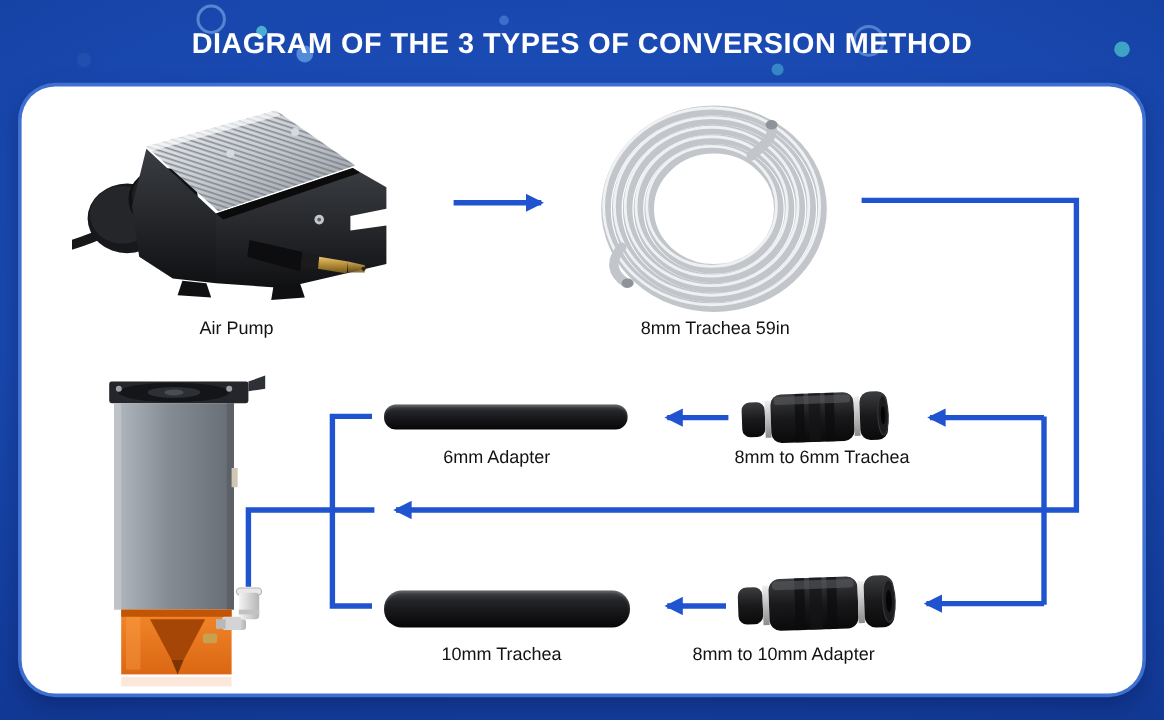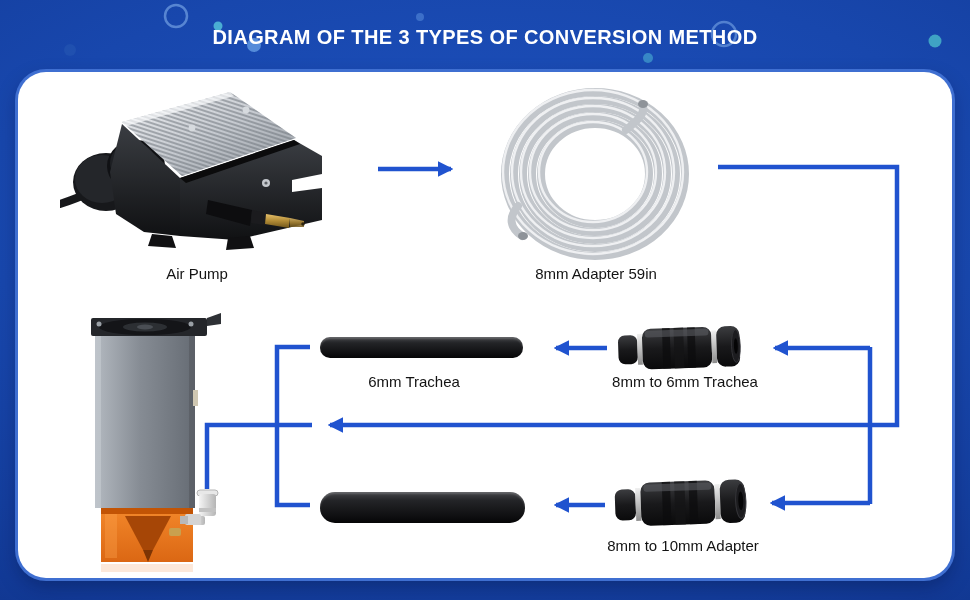--- a/index.html
+++ b/index.html
@@ -4,21 +4,21 @@
 <style>
   html,body{margin:0;padding:0;background:#0c2a74;}
   .stage{
     position:relative;width:970px;height:600px;overflow:hidden;
     font-family:"Liberation Sans",sans-serif;
     background:radial-gradient(130% 100% at 50% 35%, #1e52c0 0%, #1847ad 40%, #123a97 72%, #0c2a74 100%);
   }
   .hdr-art{position:absolute;left:0;top:0;pointer-events:none;}
   .title{
     position:absolute;left:0;top:0;width:100%;height:74px;line-height:74px;
-    text-align:center;color:#ffffff;font-size:20px;font-weight:bold;letter-spacing:.4px;
+    text-align:center;color:#ffffff;font-size:24px;font-weight:bold;letter-spacing:.4px;
     white-space:nowrap;
   }
   .panel{
     position:absolute;left:18px;top:72px;width:934px;height:506px;
     background:#ffffff;border-radius:28px;
     box-shadow:0 0 0 3px #3f6fd1, 0 8px 20px rgba(4,12,50,.35);
   }
   .connectors,.fig{position:absolute;}
   .tube{
     position:absolute;border-radius:12px;
@@ -213,18 +213,19 @@
     <rect x="60" y="7" width="10" height="42" fill="#141416" opacity=".7"></rect>
     <rect x="74" y="7" width="8" height="42" fill="#0c0c0d" opacity=".7"></rect>
     <rect x="30" y="9" width="66" height="7" rx="3" fill="#5a5b60" opacity=".6"></rect>
     <rect x="99" y="11" width="5" height="34" fill="url(#agS)"></rect>
     <rect x="104" y="7" width="24" height="42" rx="9" fill="url(#agD)"></rect>
     <ellipse cx="124" cy="28" rx="5" ry="17" fill="#1c1c1f" stroke="#343438" stroke-width="1"></ellipse>
     <ellipse cx="124" cy="28" rx="2.4" ry="9" fill="#050506"></ellipse>
   </svg>
 
   <span class="lbl" style="left:197px;top:265px;">Air Pump</span>
-  <span class="lbl" style="left:596px;top:265px;">8mm Adapter 59in</span>
-  <span class="lbl" style="left:414px;top:373px;">6mm Trachea</span>
+  <span class="lbl" style="left:596px;top:265px;">8mm Trachea 59in</span>
+  <span class="lbl" style="left:414px;top:373px;">6mm Adapter</span>
   <span class="lbl" style="left:685px;top:373px;">8mm to 6mm Trachea</span>
-  <span class="lbl" style="left:683px;top:537px;">8mm to 10mm Adapter</span>
+  <span class="lbl" style="left:418px;top:537px;">10mm Trachea</span>
+  <span class="lbl" style="left:653px;top:537px;">8mm to 10mm Adapter</span>
 
 </div>
 
 </body></html>

